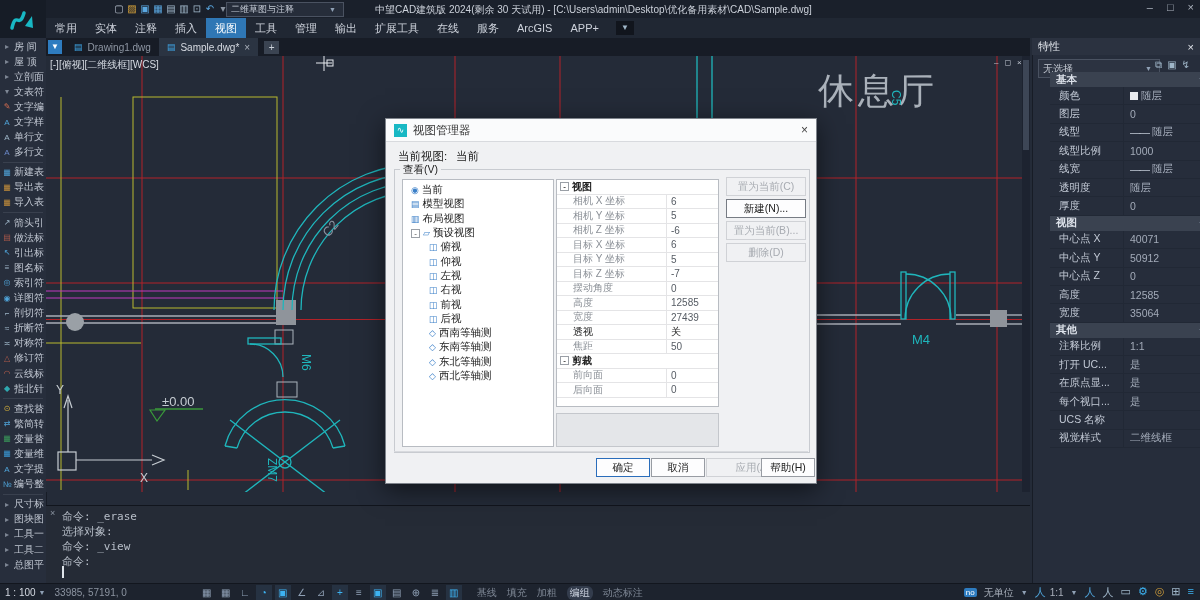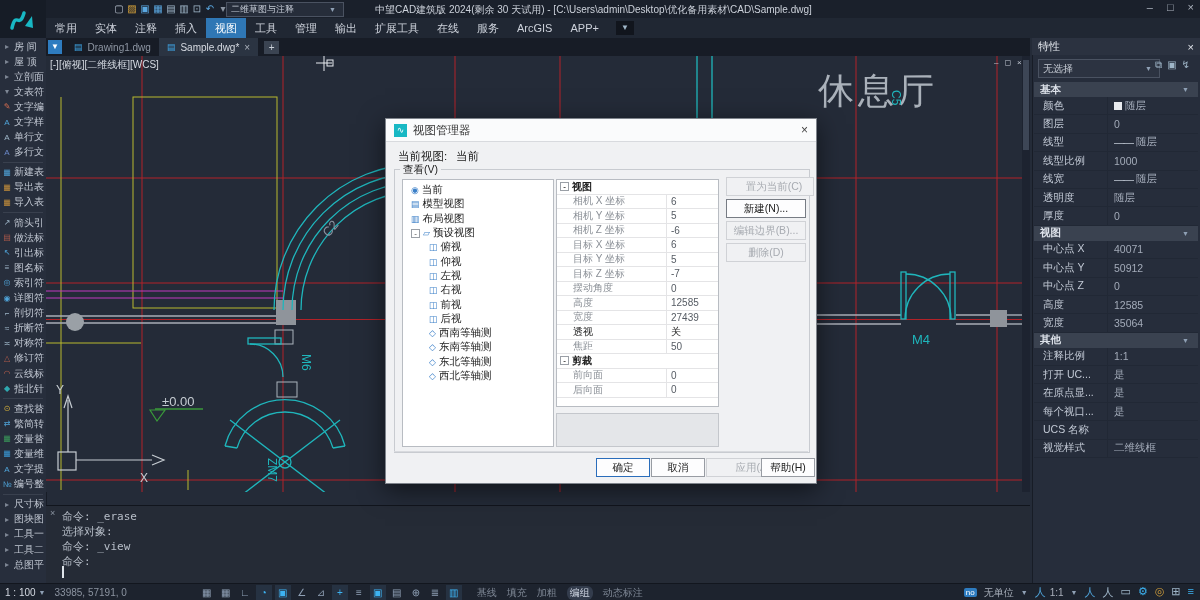--- a/index.html
+++ b/index.html
@@ -548,23 +548,23 @@
         </div>
         <div class="grow">
           <div class="gl">后向面</div>
           <div class="gv">0</div>
         </div>
       </div>
     <div id="vm-preview" class="abs"></div>
     <div id="vm-side-buttons"></div>
     <div id="dlg-sep" class="abs"></div>
     <div id="vm-bottom-buttons"></div>
-  <div class="side-btn abs" style="top: 58px; padding-left: 8px;">置为当前(C)</div>
+  <div class="side-btn abs" style="top: 58px;">置为当前(C)</div>
       <div class="side-btn abs en" style="top: 80px;">新建(N)...</div>
-      <div class="side-btn abs" style="top: 102px;">编辑边界(B)...</div>
+      <div class="side-btn abs" style="top: 102px;">置为当前(B)...</div>
       <div class="side-btn abs" style="top: 124px;">删除(D)</div>
       <div class="dlg-btn abs primary" style="left: 210px;">确定</div>
       <div class="dlg-btn abs" style="left: 265px;">取消</div>
       <div class="dlg-btn abs dis" style="left: 320px; padding-left: 20px;">应用(A)</div>
       <div class="dlg-btn abs" style="left: 375px;">帮助(H)</div>
     </div>
 
   <div id="panel" class="abs"></div>
   <div id="panel-h" class="abs">
     <span>特性</span>
@@ -572,21 +572,21 @@
   </div>
   <div id="sel-box" class="abs">
     <span>无选择</span>
     <span class="caret">▼</span>
   </div>
   <div id="panel-tools" class="abs">
       <span>⧉</span>
       <span>▣</span>
       <span>↯</span>
     </div>
-  <div id="prop-sections" class="abs" style="left:1032px;top:82px;width:140px;">
+  <div id="prop-sections" class="abs" style="left:1032px;top:72px;width:140px;padding-left:16px;">
       <div class="sec-bar">
         <span>基本</span>
         <span class="caret">▼</span>
       </div>
       <div class="prow">
         <div class="plabel">颜色</div>
         <div class="pvalue">
           <span class="swatch"></span>
           <span>随层</span>
         </div>

